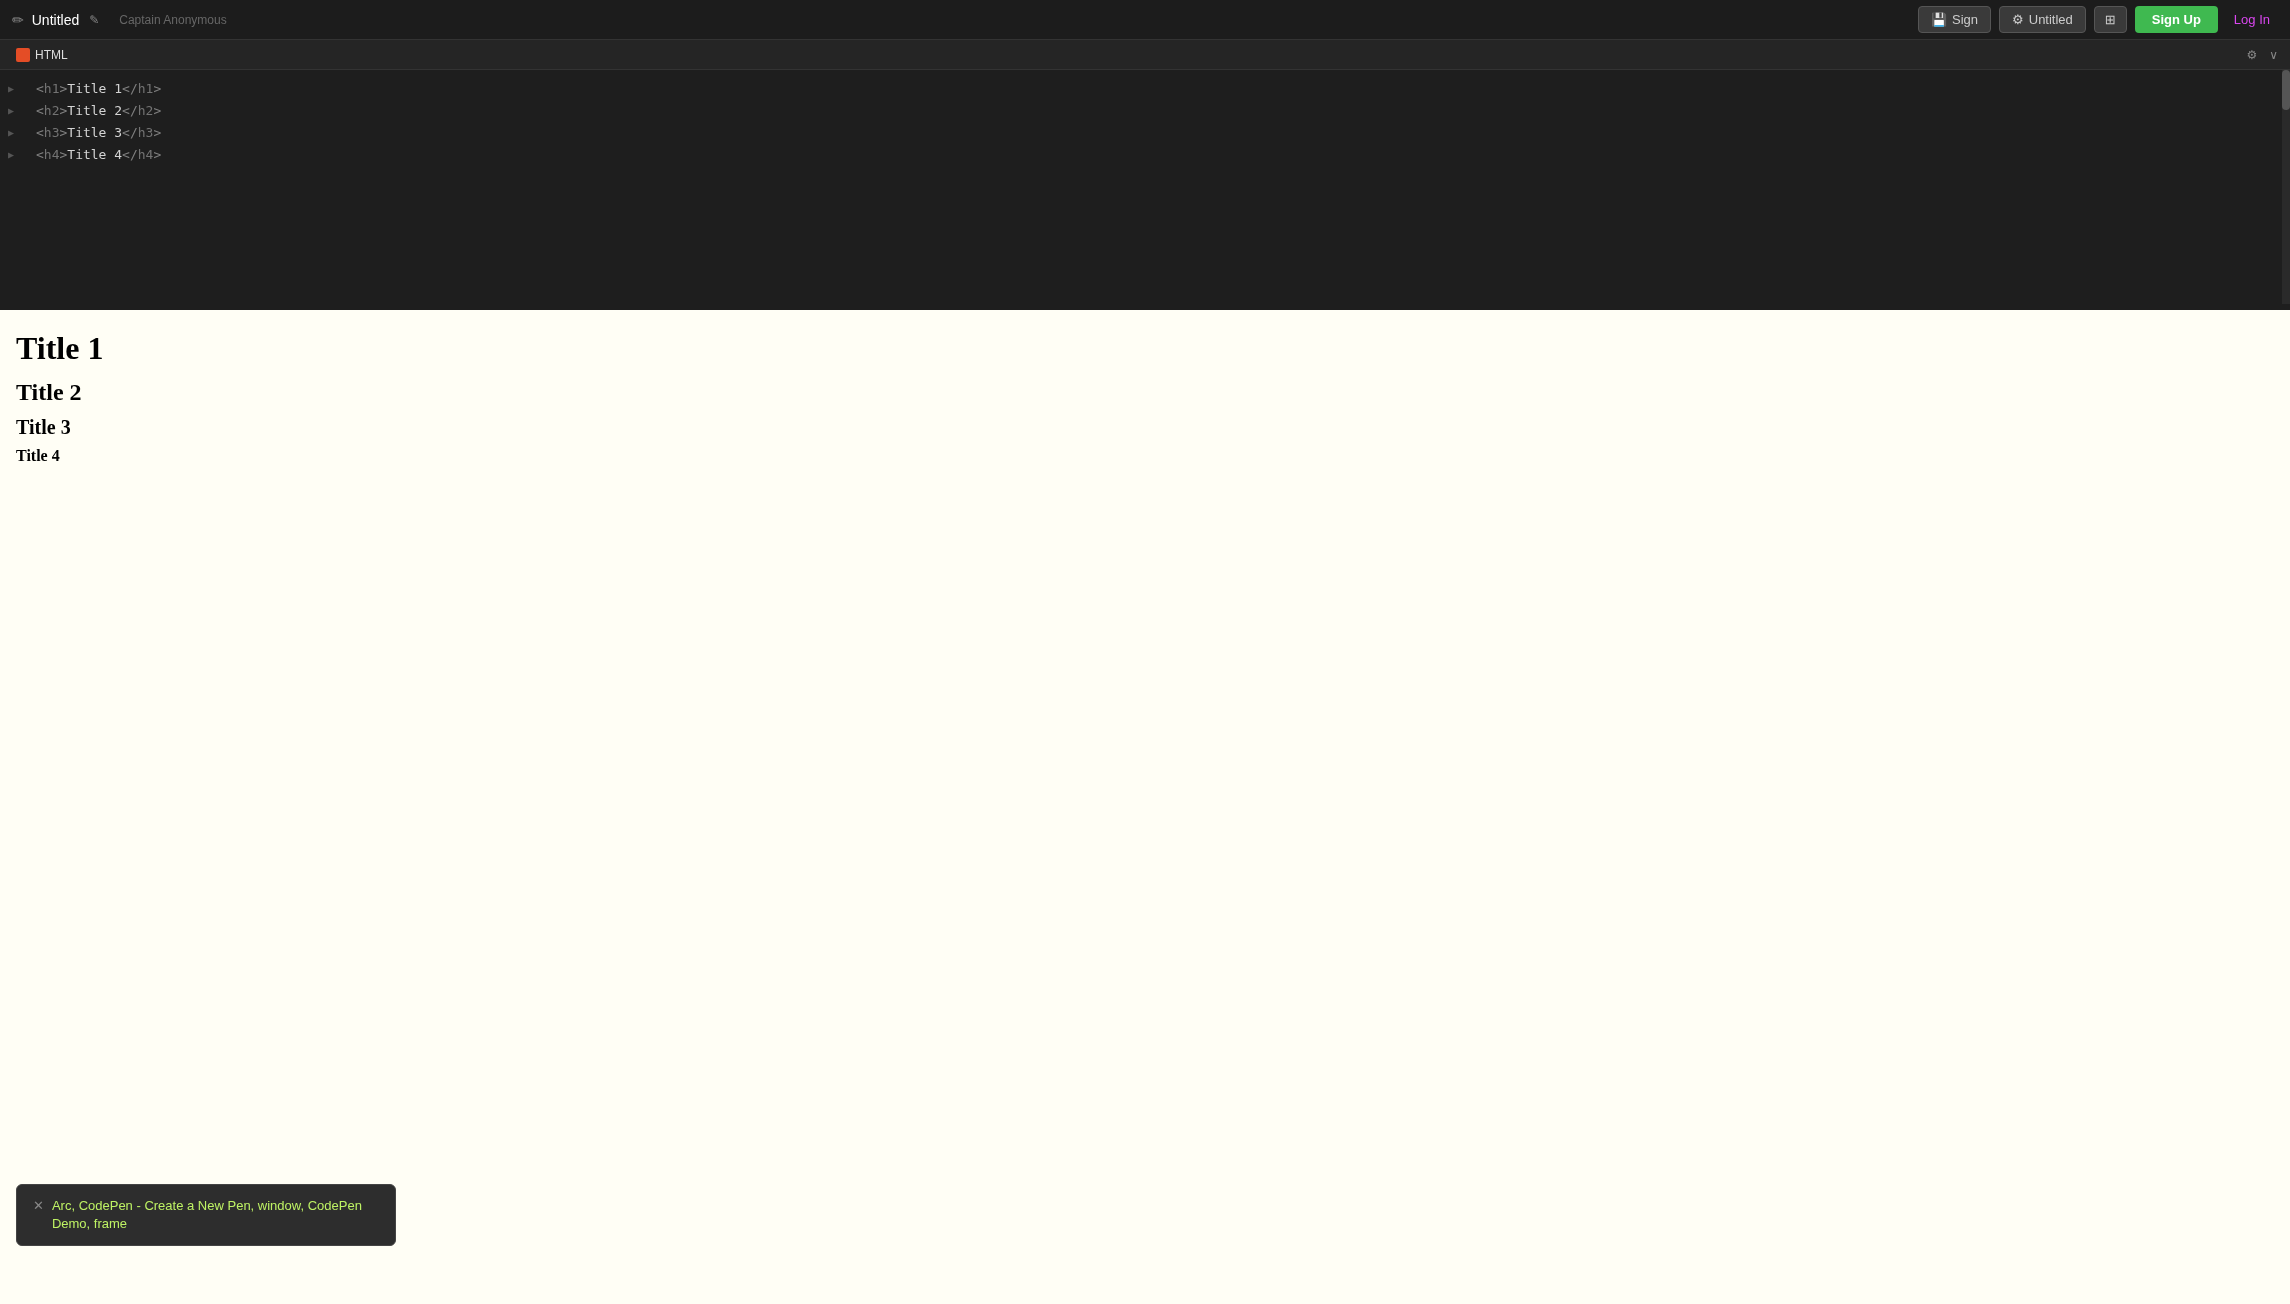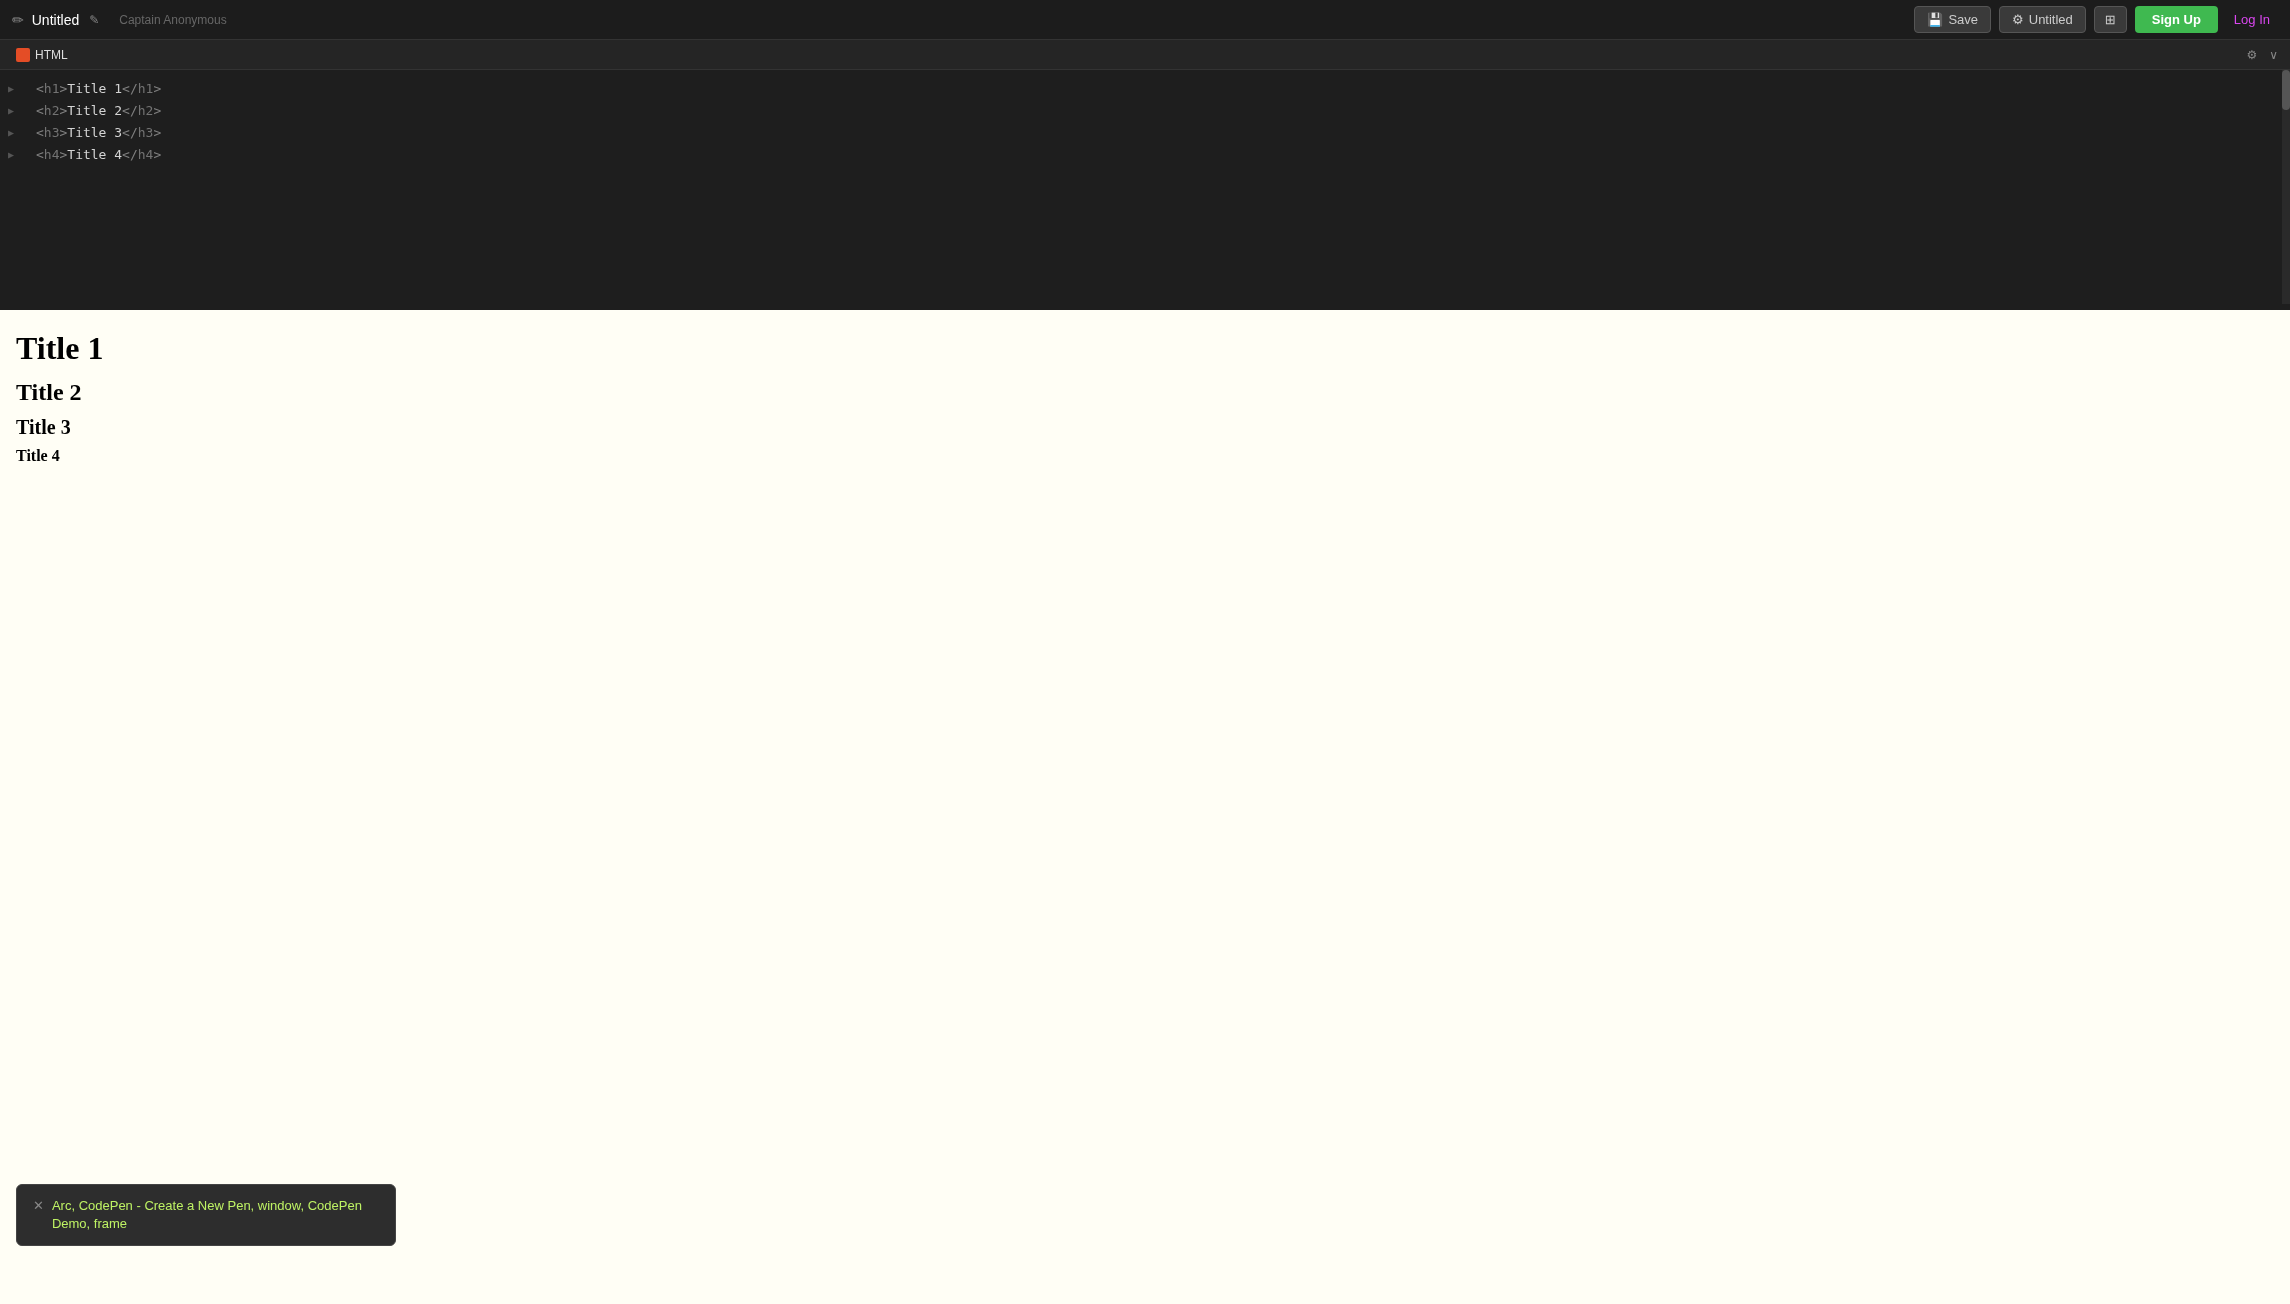--- a/index.html
+++ b/index.html
@@ -263,21 +263,21 @@
 <div class="navbar">
   <div class="navbar-left">
     <span class="pen-icon">✏</span>
     <span class="pen-title">Untitled</span>
     <span class="pen-edit-icon">✎</span>
     <span class="pen-subtitle">Captain Anonymous</span>
   </div>
   <div class="navbar-right">
     <button class="btn-save">
       <span>💾</span>
-      <span>Save</span>
+      <span>Sign</span>
     </button>
     <button class="btn-settings">
       <span>⚙</span>
       <span>Untitled</span>
     </button>
     <button class="btn-grid">
       <span>⊞</span>
     </button>
     <button class="btn-signup">Sign Up</button>
     <button class="btn-login">Log In</button>

